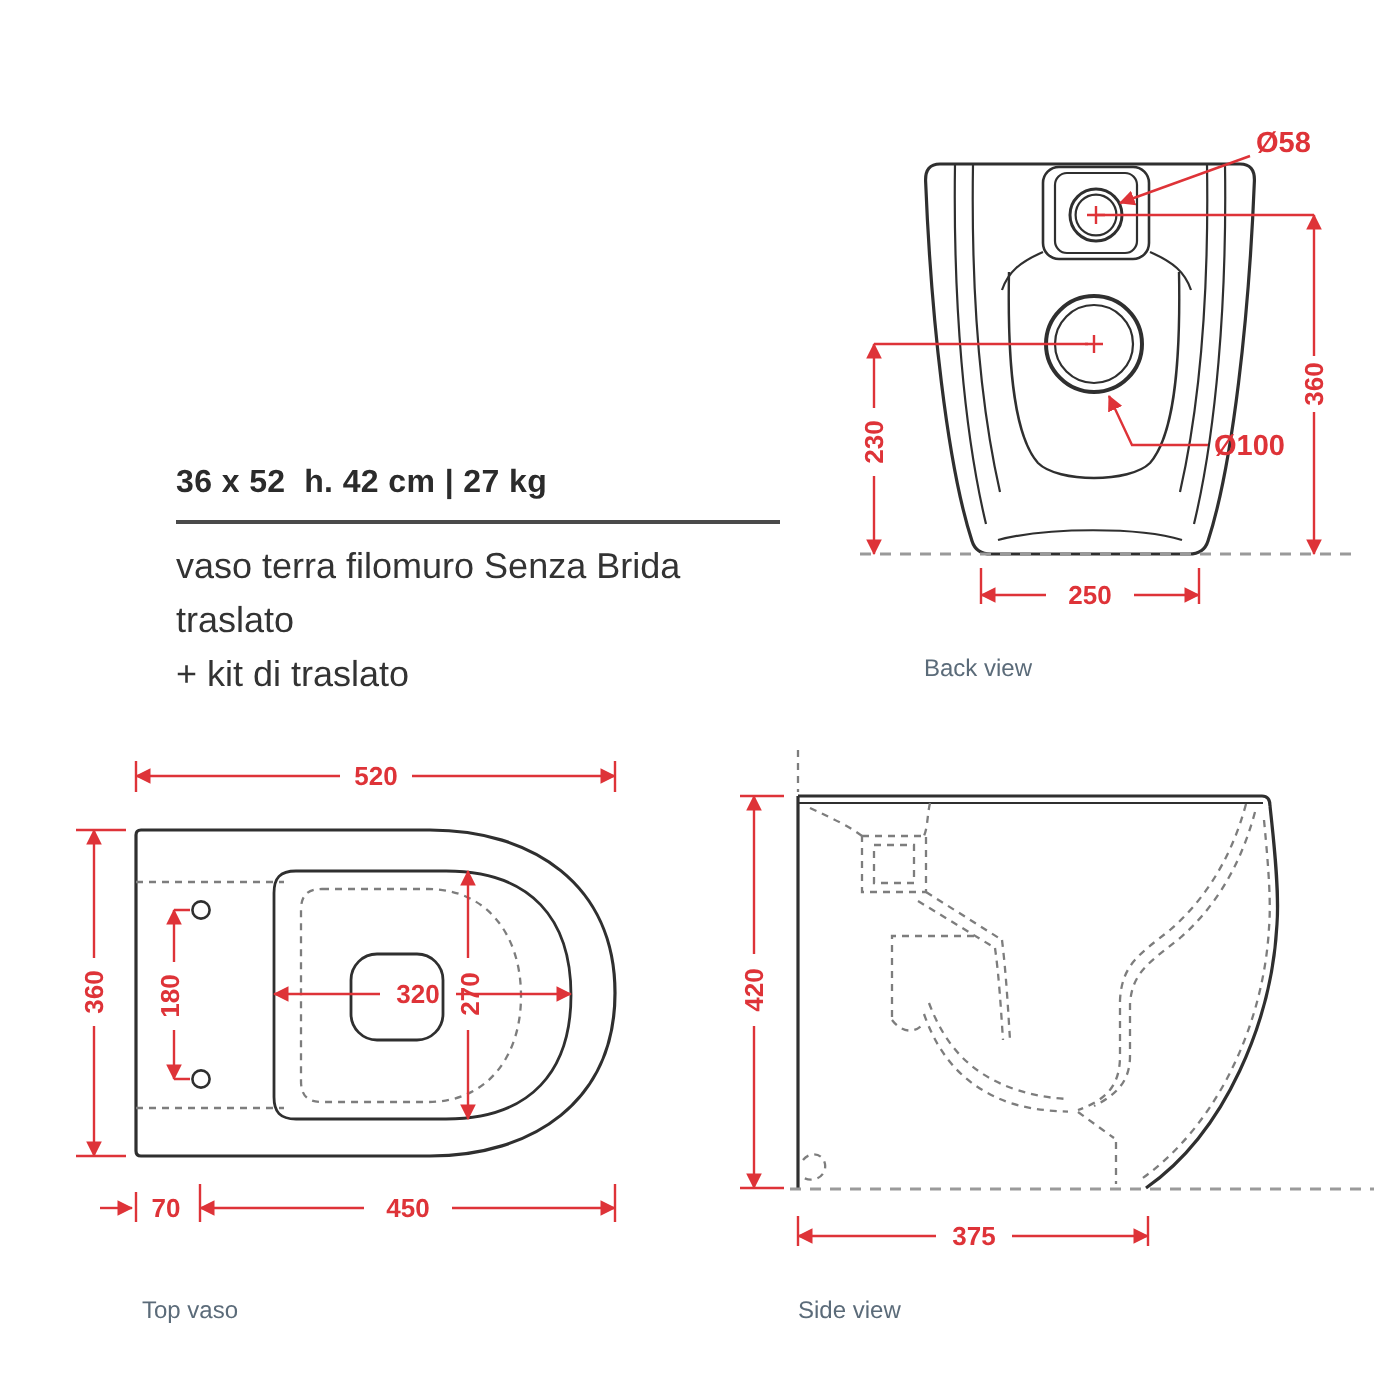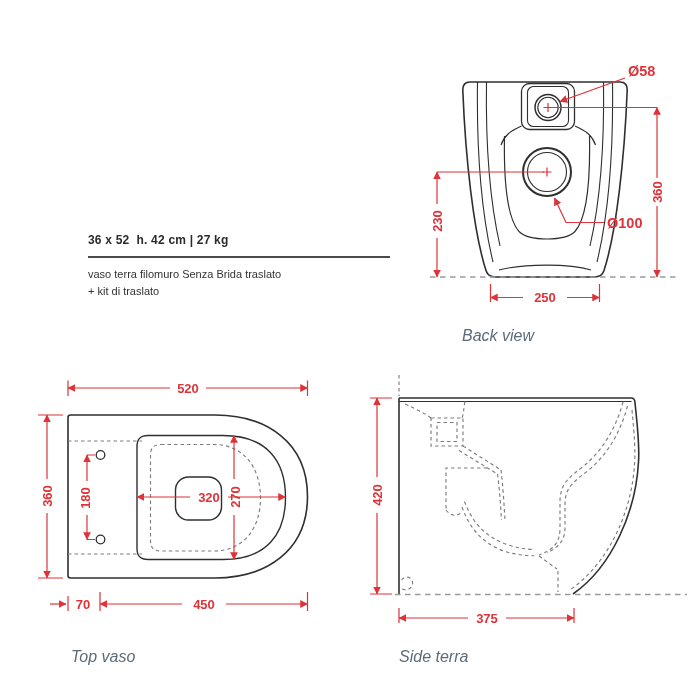--- a/index.html
+++ b/index.html
@@ -4,26 +4,26 @@
 <style>
   html,body{margin:0;padding:0;}
   body{
     width:700px;height:700px;position:relative;background:#ffffff;
     font-family:"Liberation Sans","DejaVu Sans",sans-serif;
     overflow:hidden;
   }
   .abs{position:absolute;}
   .title-block{left:88px;top:233px;width:312px;}
   .size-title{
-    font-size:12px;font-weight:bold;color:#2b2b2b;white-space:pre;
+    font-size:16px;font-weight:bold;color:#2b2b2b;white-space:pre;
     letter-spacing:.2px;margin:0;
   }
   .title-rule{height:0;border-top:2px solid #4a4a4a;margin:9px 0 8px 0;width:302px;}
-  .desc{font-size:11px;color:#333333;line-height:1.5;margin:0;}
-  .view-label{font-size:16px;font-style:italic;color:#5b6b79;}
+  .desc{font-size:18px;color:#333333;line-height:1.5;margin:0;}
+  .view-label{font-size:12px;color:#5b6b79;}
   svg text{font-family:"Liberation Sans","DejaVu Sans",sans-serif;}
   .dim{font-size:13px;font-weight:bold;fill:#de3338;}
   .dim-big{font-size:14.5px;font-weight:bold;fill:#de3338;}
   .dk{stroke:#2f2f2f;fill:none;}
   .rd{stroke:#de3338;fill:none;stroke-width:1.2;}
   .dash{stroke:#7d7d7d;fill:none;stroke-width:1.15;stroke-dasharray:3.5 3;}
   .floor{stroke:#9a9a9a;fill:none;stroke-width:1.4;stroke-dasharray:5.5 4.5;}
 </style>
 </head>
 <body>
@@ -173,13 +173,13 @@
     <path d="M19 143 V224" marker-end="url(#arr)"></path>
     <path d="M41 238 V253 M216 238 V253"></path>
     <path d="M41 248 H110" marker-start="url(#arr)"></path>
     <path d="M148 248 H216" marker-end="url(#arr)"></path>
   </g>
   <g transform="rotate(-90 19 125)">
     <text class="dim" x="19" y="129.5" text-anchor="middle">420</text>
   </g>
   <text class="dim" x="129" y="252.5" text-anchor="middle">375</text>
 </svg>
-<div class="abs view-label" style="left:399px;top:648px">Side terra</div>
+<div class="abs view-label" style="left:399px;top:648px">Side view</div>
 
 </body></html>

